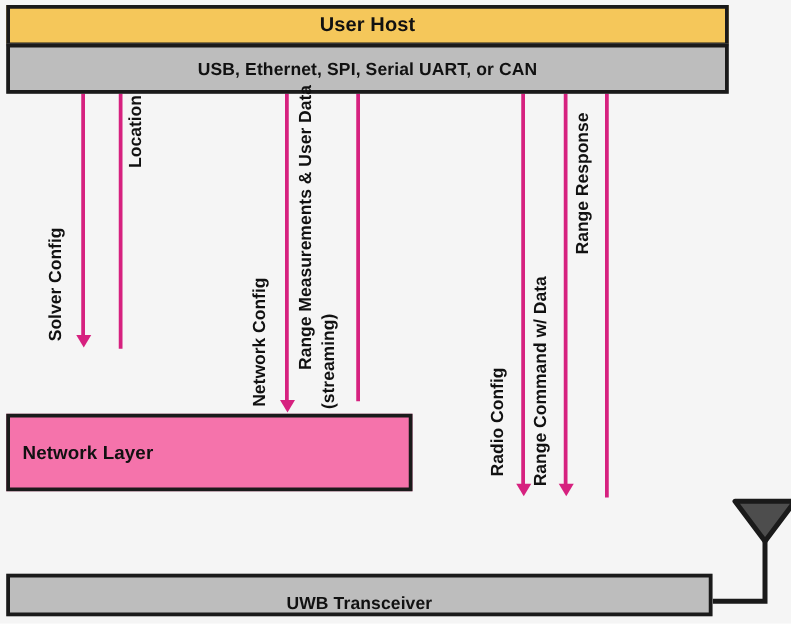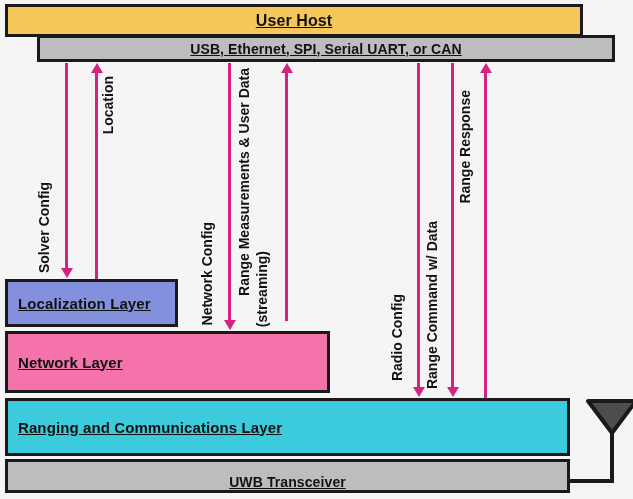--- a/index.html
+++ b/index.html
@@ -25,33 +25,31 @@
     align-items: center;
     color: #111111;
     z-index: 4;
   }
   .layer-box.centered { justify-content: center; }
   .layer-box .box-label {
     font-size: 15px;
     font-weight: 600;
     letter-spacing: 0.1px;
     white-space: nowrap;
-    text-decoration: underline;
   }
 
   #box-user-host {
     left: 5px; top: 4px; width: 578px; height: 33px;
     background: #f5c75a;
   }
   #box-user-host .box-label { font-size: 16px; }
 
   #box-interfaces {
-    left: 5px; top: 35px; width: 578px; height: 27px;
+    left: 5px; top: 35px; width: 578px; height: 40px;
     background: #bdbdbd;
-    margin-left: 32px;
   }
   #box-interfaces .box-label { font-size: 14px; }
 
   #box-localization {
     left: 5px; top: 279px; width: 173px; height: 48px;
     background: #8290de;
     padding-left: 10px;
   }
 
   #box-network {
@@ -152,31 +150,25 @@
 
   <div class="vlabel" style="left:236px; top:68px;">Range Measurements &amp; User Data</div>
   <div class="vlabel" style="left:254px; bottom:172px;">(streaming)</div>
 
   <div class="vlabel" style="left:389px; bottom:118px;">Radio Config</div>
 
   <div class="vlabel" style="left:424px; bottom:110px;">Range Command w/ Data</div>
 
   <div class="vlabel" style="left:457px; top:90px;">Range Response</div>
 
-  <div class="layer-box" id="box-localization">
-    <span class="box-label">Localization Layer</span>
-  </div>
 
   <div class="layer-box" id="box-network">
     <span class="box-label">Network Layer</span>
   </div>
 
-  <div class="layer-box" id="box-ranging">
-    <span class="box-label">Ranging and Communications Layer</span>
-  </div>
 
   <div class="layer-box centered" id="box-uwb">
     <span class="box-label">UWB Transceiver</span>
   </div>
 
   <div id="antenna-group">
     <svg width="63" height="100" viewBox="0 0 63 100">
 
       <path d="M 0 88 L 42 88 L 42 30" fill="none" stroke="#1a1a1a" stroke-width="4"></path>
 

